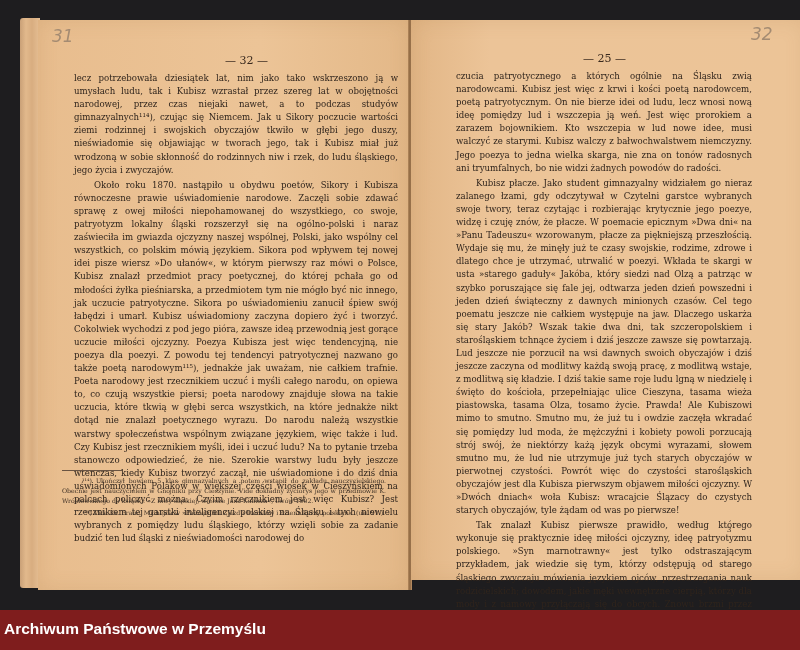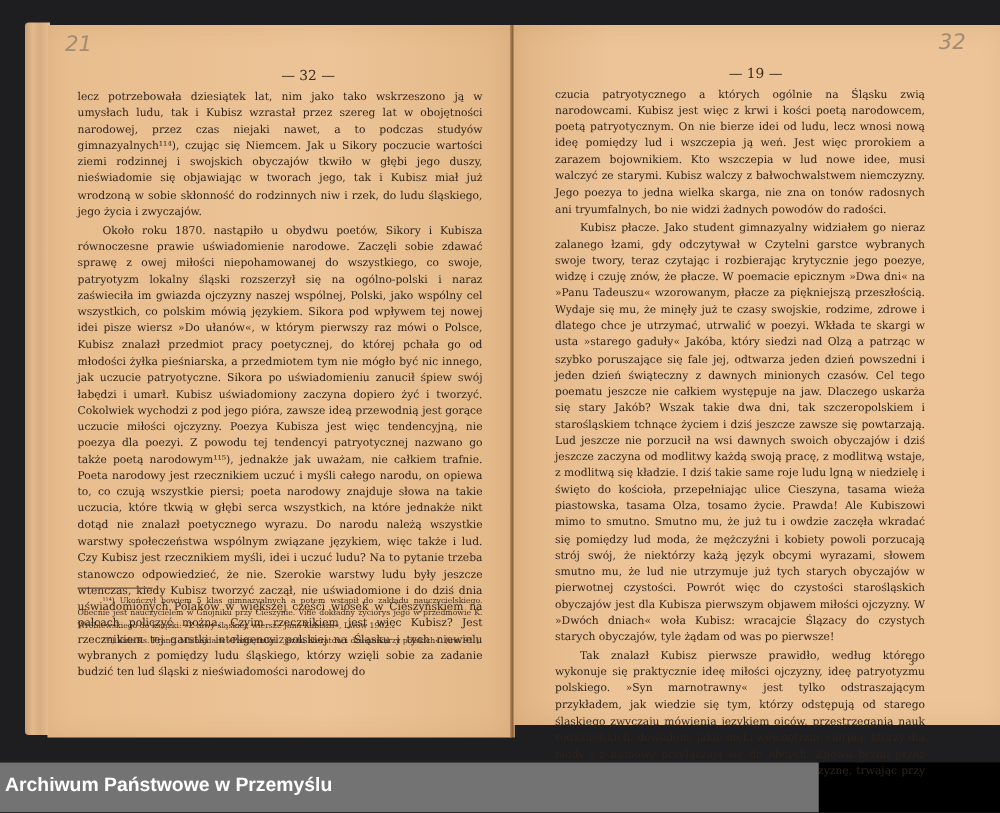--- a/index.html
+++ b/index.html
@@ -32,69 +32,70 @@
   .archive-num {
     position: absolute; font-family: "DejaVu Sans", sans-serif;
     font-size: 17px; color: #a48b72; font-style: italic;
   }
   .page-num {
     position: absolute; font-size: 11px; color: #3a2a1e; text-align: right;
   }
   .text-block {
     position: absolute; font-size: 8.6px; line-height: 13.1px; color: #2f241c;
     text-align: justify;
+    margin-left: 12px;
   }
   .text-block p { margin: 0; }
   .text-block p.indent { text-indent: 20px; }
   .text-block p + p { margin-top: 2px; }
   .footnote-rule {
     position: absolute; height: 1px; background: #6a5442; width: 60px;
   }
   .footnotes {
     position: absolute; font-size: 6.2px; line-height: 10px; color: #3b2e24; text-align: justify;
   }
   .footnotes p { margin: 0 0 2px 0; }
   .footnotes p.indent { text-indent: 20px; }
   .signature {
     position: absolute; font-size: 7px; color: #3b2e24;
   }
   .caption-bar {
-    position: absolute; left: 0; top: 610px; width: 655px; height: 40px; background: #737373;
+    position: absolute; left: 0; top: 610px; width: 800px; height: 40px; background: #7f1d1d;
   }
   .caption {
     position: absolute; left: 4px; top: 10px;
     font-family: "Liberation Sans", sans-serif; font-weight: bold;
     font-size: 15.5px; color: #ffffff;
   }
 </style>
 </head>
 <body>
 
 <div class="scan-area">
   <div class="page-stack"></div>
 
   <div class="page page-left">
-    <div class="archive-num" style="left:14px; top:6px;">21</div>
+    <div class="archive-num" style="left:14px; top:6px;">31</div>
     <div class="page-num" style="left:150px; top:34px; width:80px;">— 32 —</div>
     <div class="text-block" style="left:24px; top:52px; width:324px;">
       <p>lecz potrzebowała dziesiątek lat, nim jako tako wskrzeszono ją w umysłach ludu, tak i Kubisz wzrastał przez szereg lat w obojętności narodowej, przez czas niejaki nawet, a to podczas studyów gimnazyalnych¹¹⁴), czując się Niemcem. Jak u Sikory poczucie wartości ziemi rodzinnej i swojskich obyczajów tkwiło w głębi jego duszy, nieświadomie się objawiając w tworach jego, tak i Kubisz miał już wrodzoną w sobie skłonność do rodzinnych niw i rzek, do ludu śląskiego, jego życia i zwyczajów.</p>
       <p class="indent">Około roku 1870. nastąpiło u obydwu poetów, Sikory i Kubisza równoczesne prawie uświadomienie narodowe. Zaczęli sobie zdawać sprawę z owej miłości niepohamowanej do wszystkiego, co swoje, patryotyzm lokalny śląski rozszerzył się na ogólno-polski i naraz zaświeciła im gwiazda ojczyzny naszej wspólnej, Polski, jako wspólny cel wszystkich, co polskim mówią językiem. Sikora pod wpływem tej nowej idei pisze wiersz »Do ułanów«, w którym pierwszy raz mówi o Polsce, Kubisz znalazł przedmiot pracy poetycznej, do której pchała go od młodości żyłka pieśniarska, a przedmiotem tym nie mógło być nic innego, jak uczucie patryotyczne. Sikora po uświadomieniu zanucił śpiew swój łabędzi i umarł. Kubisz uświadomiony zaczyna dopiero żyć i tworzyć. Cokolwiek wychodzi z pod jego pióra, zawsze ideą przewodnią jest gorące uczucie miłości ojczyzny. Poezya Kubisza jest więc tendencyjną, nie poezya dla poezyi. Z powodu tej tendencyi patryotycznej nazwano go także poetą narodowym¹¹⁵), jednakże jak uważam, nie całkiem trafnie. Poeta narodowy jest rzecznikiem uczuć i myśli całego narodu, on opiewa to, co czują wszystkie piersi; poeta narodowy znajduje słowa na takie uczucia, które tkwią w głębi serca wszystkich, na które jednakże nikt dotąd nie znalazł poetycznego wyrazu. Do narodu należą wszystkie warstwy społeczeństwa wspólnym związane językiem, więc także i lud. Czy Kubisz jest rzecznikiem myśli, idei i uczuć ludu? Na to pytanie trzeba stanowczo odpowiedzieć, że nie. Szerokie warstwy ludu były jeszcze wtenczas, kiedy Kubisz tworzyć zaczął, nie uświadomione i do dziś dnia uświadomionych Polaków w większej części wiosek w Cieszyńskiem na palcach policzyć można. Czyim rzecznikiem jest więc Kubisz? Jest rzecznikiem tej garstki inteligencyi polskiej na Śląsku i tych niewielu wybranych z pomiędzy ludu śląskiego, którzy wzięli sobie za zadanie budzić ten lud śląski z nieświadomości narodowej do</p>
     </div>
     <div class="footnote-rule" style="left:24px; top:450px;"></div>
     <div class="footnotes" style="left:24px; top:456px; width:324px;">
       <p class="indent">¹¹⁴) Ukończył bowiem 5 klas gimnazyalnych a potem wstąpił do zakładu nauczycielskiego. Obecnie jest nauczycielem w Gnojniku przy Cieszynie. Vide dokładny życiorys jego w przedmowie K. Wróblewskiego do książki: »Z niwy śląskiej, wiersze Jana Kubisza«, Lwów 1902.</p>
       <p class="indent">¹¹⁵) Vide Ks. Franc. Michejda w »Pamiętniku Zjazdu literatów i dziennikarzy polskich«. (uw. 91.)</p>
     </div>
   </div>
 
   <div class="gutter"></div>
 
   <div class="page page-right">
     <div class="archive-num" style="left:340px; top:4px;">32</div>
-    <div class="page-num" style="left:135px; top:32px; width:80px;">— 19 —</div>
+    <div class="page-num" style="left:135px; top:32px; width:80px;">— 25 —</div>
     <div class="text-block" style="left:33px; top:50px; width:296px;">
       <p>czucia patryotycznego a których ogólnie na Śląsku zwią narodowcami. Kubisz jest więc z krwi i kości poetą narodowcem, poetą patryotycznym. On nie bierze idei od ludu, lecz wnosi nową ideę pomiędzy lud i wszczepia ją weń. Jest więc prorokiem a zarazem bojownikiem. Kto wszczepia w lud nowe idee, musi walczyć ze starymi. Kubisz walczy z bałwochwalstwem niemczyzny. Jego poezya to jedna wielka skarga, nie zna on tonów radosnych ani tryumfalnych, bo nie widzi żadnych powodów do radości.</p>
       <p class="indent">Kubisz płacze. Jako student gimnazyalny widziałem go nieraz zalanego łzami, gdy odczytywał w Czytelni garstce wybranych swoje twory, teraz czytając i rozbierając krytycznie jego poezye, widzę i czuję znów, że płacze. W poemacie epicznym »Dwa dni« na »Panu Tadeuszu« wzorowanym, płacze za piękniejszą przeszłością. Wydaje się mu, że minęły już te czasy swojskie, rodzime, zdrowe i dlatego chce je utrzymać, utrwalić w poezyi. Wkłada te skargi w usta »starego gaduły« Jakóba, który siedzi nad Olzą a patrząc w szybko poruszające się fale jej, odtwarza jeden dzień powszedni i jeden dzień świąteczny z dawnych minionych czasów. Cel tego poematu jeszcze nie całkiem występuje na jaw. Dlaczego uskarża się stary Jakób? Wszak takie dwa dni, tak szczeropolskiem i starośląskiem tchnące życiem i dziś jeszcze zawsze się powtarzają. Lud jeszcze nie porzucił na wsi dawnych swoich obyczajów i dziś jeszcze zaczyna od modlitwy każdą swoją pracę, z modlitwą wstaje, z modlitwą się kładzie. I dziś takie same roje ludu lgną w niedzielę i święto do kościoła, przepełniając ulice Cieszyna, tasama wieża piastowska, tasama Olza, tosamo życie. Prawda! Ale Kubiszowi mimo to smutno. Smutno mu, że już tu i owdzie zaczęła wkradać się pomiędzy lud moda, że mężczyźni i kobiety powoli porzucają strój swój, że niektórzy każą język obcymi wyrazami, słowem smutno mu, że lud nie utrzymuje już tych starych obyczajów w pierwotnej czystości. Powrót więc do czystości starośląskich obyczajów jest dla Kubisza pierwszym objawem miłości ojczyzny. W »Dwóch dniach« woła Kubisz: wracajcie Ślązacy do czystych starych obyczajów, tyle żądam od was po pierwsze!</p>
       <p class="indent">Tak znalazł Kubisz pierwsze prawidło, według którego wykonuje się praktycznie ideę miłości ojczyzny, ideę patryotyzmu polskiego. »Syn marnotrawny« jest tylko odstraszającym przykładem, jak wiedzie się tym, którzy odstępują od starego śląskiego zwyczaju mówienia językiem ojców, przestrzegania nauk rodzicielskich; dowodem, jakie męki wewnętrzne cierpią, którzy dla mody i z namowy przyłączają się do obcych. Znowu brzmi przez cały ten utwór głos wołający: »Synu, kochaj ojczyznę, trwając przy starych zwyczajach!«</p>
     </div>
     <div class="signature" style="left:316px; top:506px;">3</div>
   </div>
 </div>
 
 <div class="caption-bar">

